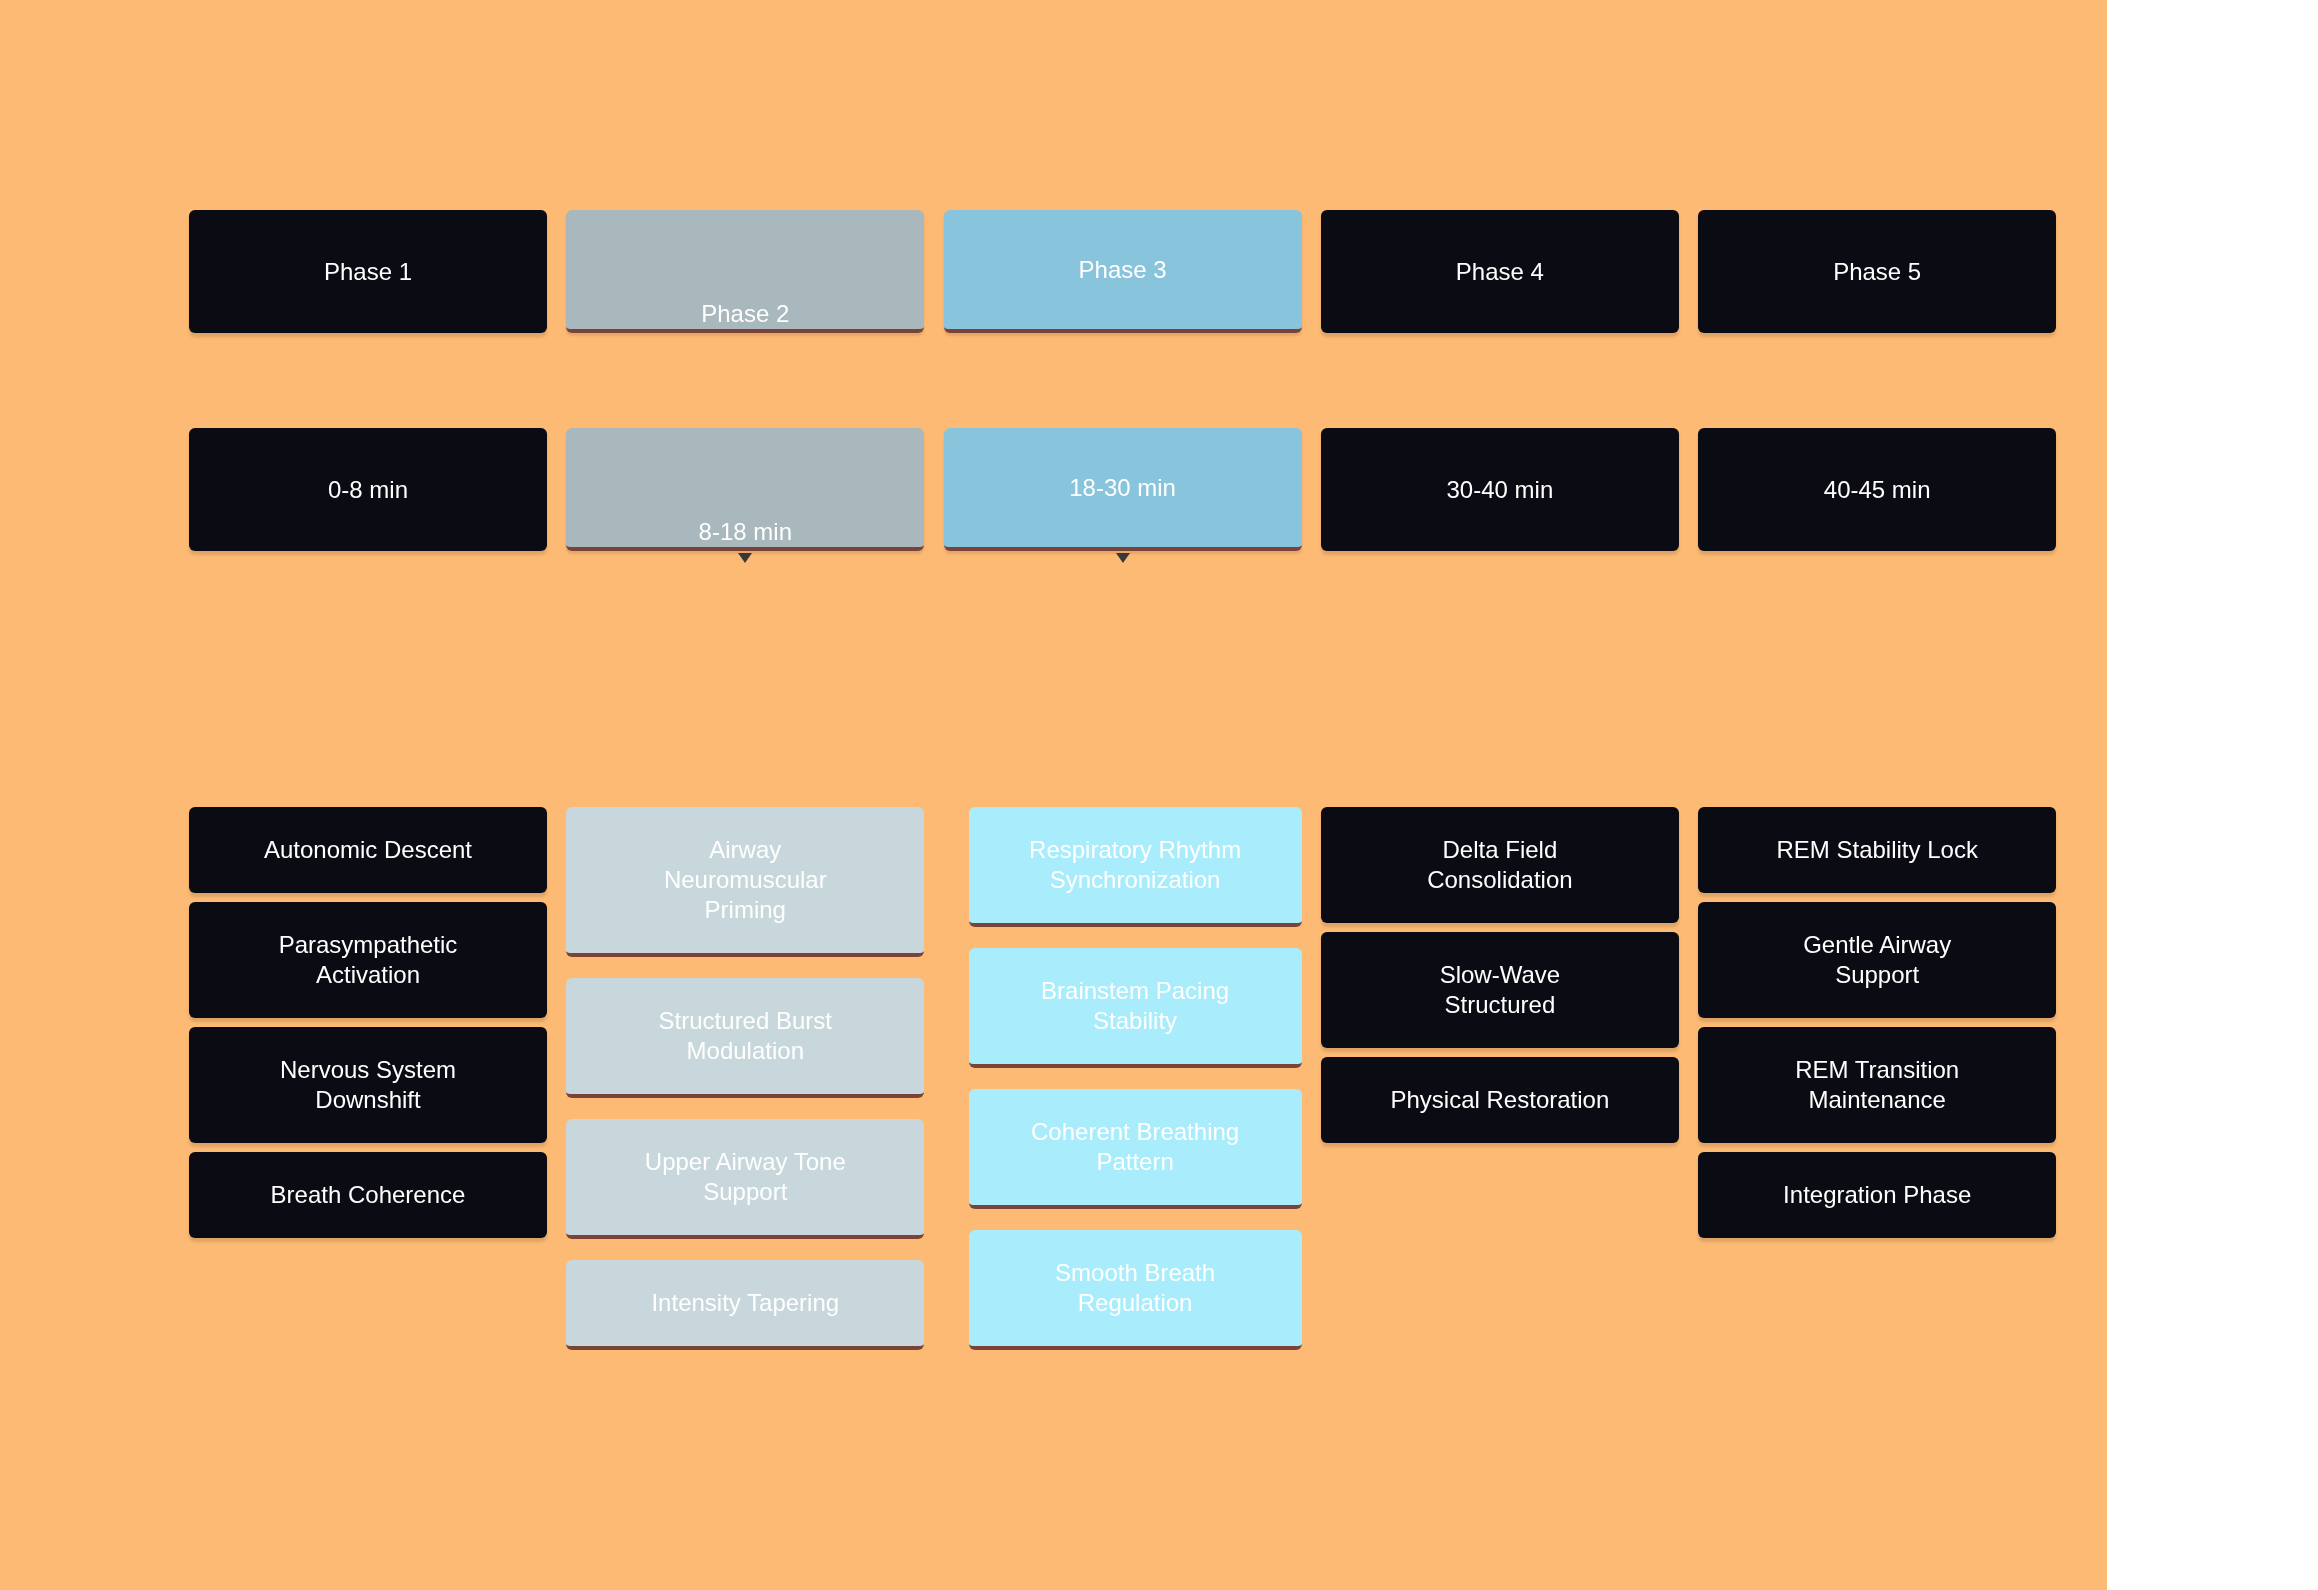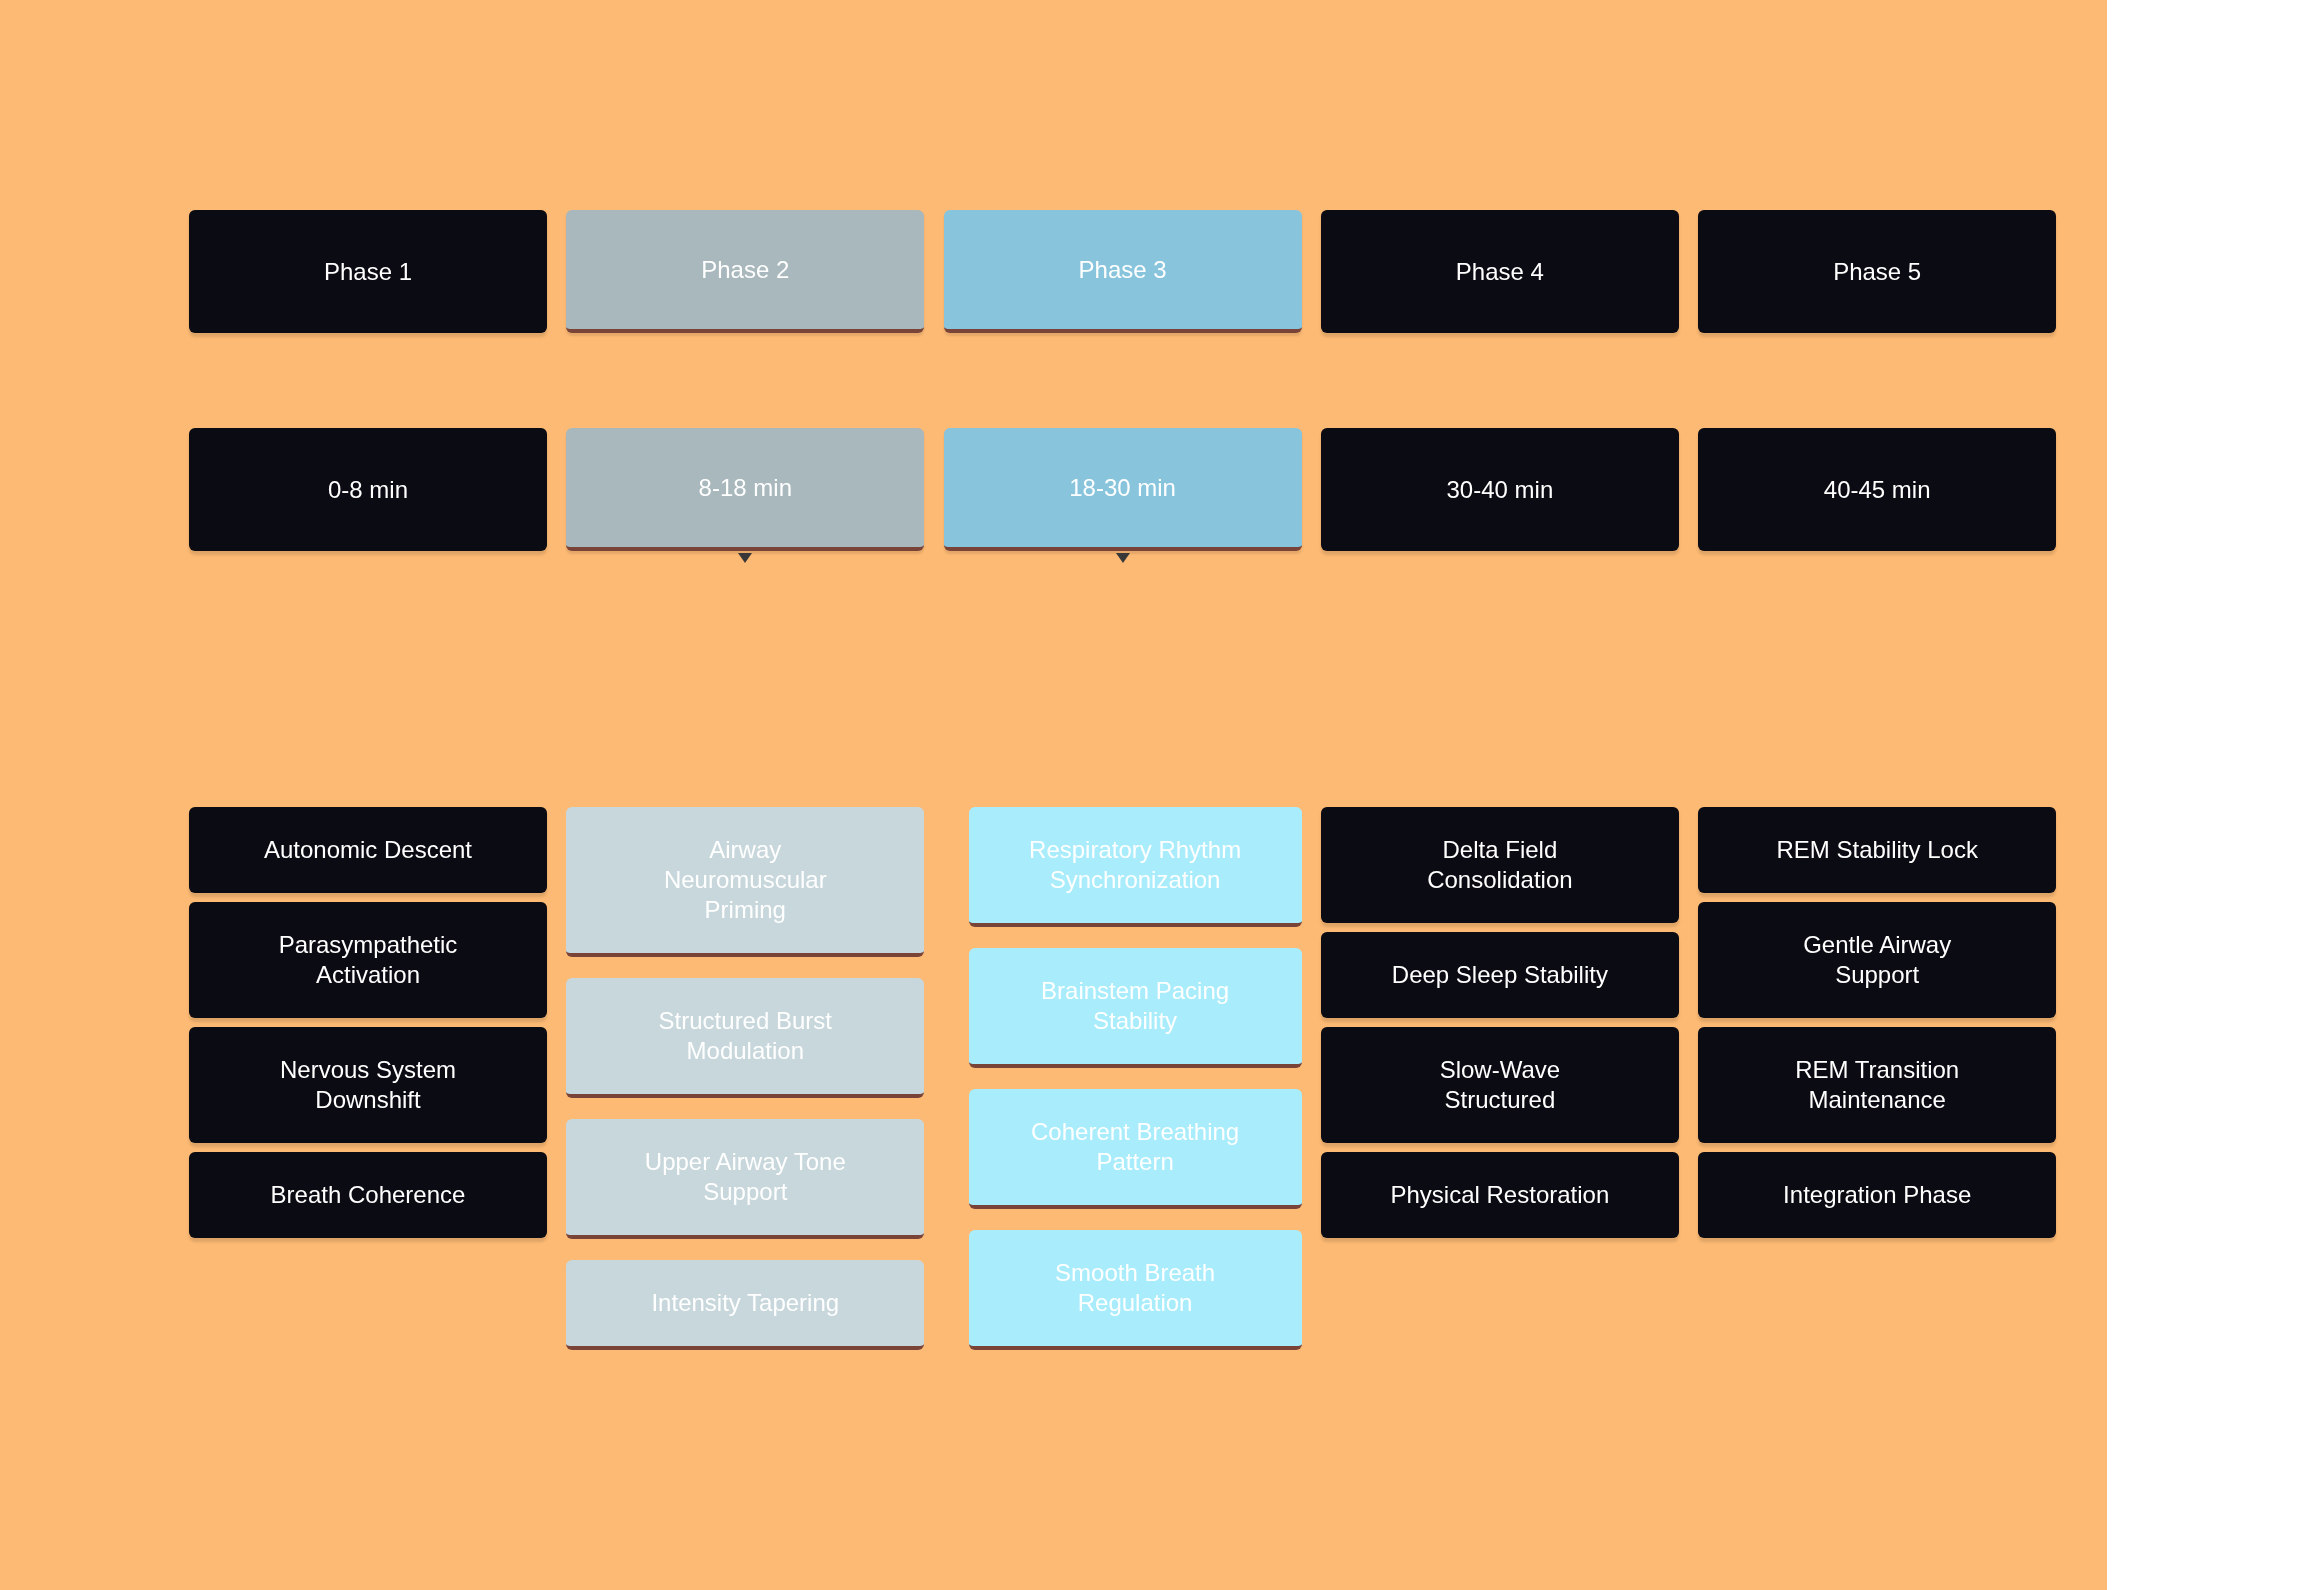--- a/index.html
+++ b/index.html
@@ -61,20 +61,21 @@
   .item-box { padding: 28px 18px; }
 
   .theme-dark {
     background: #0b0b13;
     box-shadow: 0 3.7px 3px rgba(0,0,0,0.12);
   }
   .theme-gray {
     background: #a9b8bc;
     border-bottom: 4.5px solid #7a4338;
     box-shadow: 0 2.2px 2.2px rgba(0,0,0,0.10);
+    align-items: flex-end;
   }
   .theme-blue {
     background: #88c5dd;
     border-bottom: 4.5px solid #7a4338;
     box-shadow: 0 2.2px 2.2px rgba(0,0,0,0.10);
   }
   .theme-grayitem {
     background: #c8d7db;
     border-bottom: 4.5px solid #7a4338;
   }
@@ -183,23 +184,20 @@
       <div class="box time-box theme-dark">
         <span>30-40 min</span>
       </div>
       <div class="connector"></div>
       <div class="items gap-lg">
         <div class="box item-box theme-dark">
           <span>Delta Field
 Consolidation</span>
         </div>
         <div class="box item-box theme-dark">
-          <span>Deep Sleep Stability</span>
-        </div>
-        <div class="box item-box theme-dark">
           <span>Slow-Wave
 Structured</span>
         </div>
         <div class="box item-box theme-dark">
           <span>Physical Restoration</span>
         </div>
       </div>
     </div>
 
     <div class="column">

